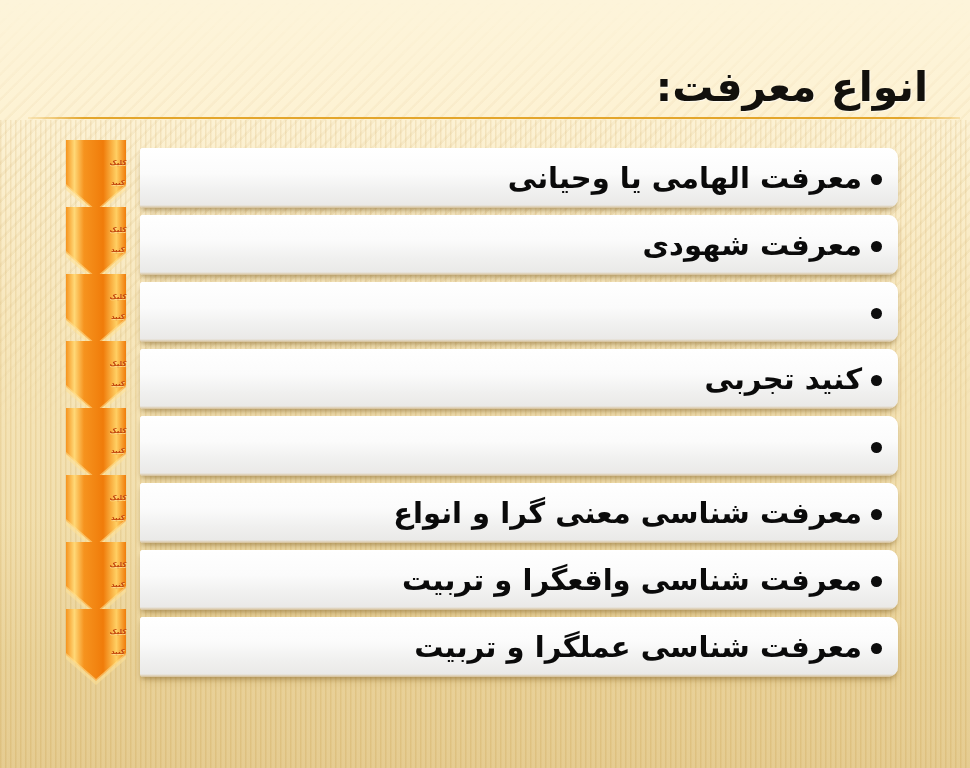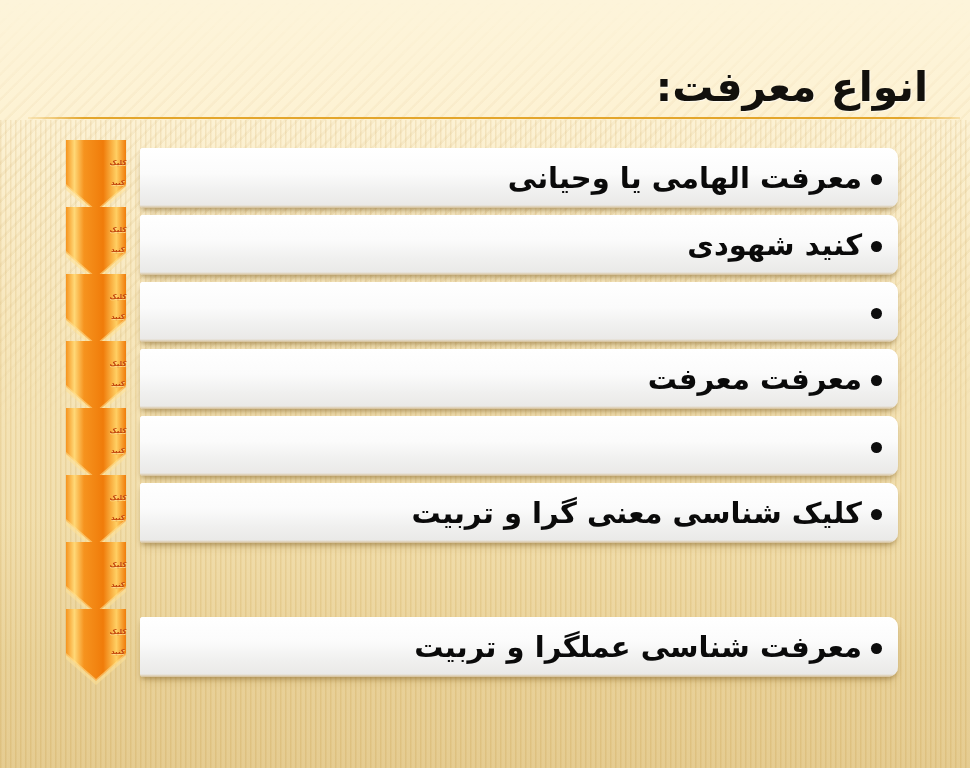--- a/index.html
+++ b/index.html
@@ -258,21 +258,21 @@
           </linearGradient>
         </defs>
         <path class="mp" d="M0,0 L60,0 L60,46 L30,72 L0,46 Z" fill="url(#mkg1)"></path>
         <path d="M0,44 L30,70 L60,44 L60,50 L30,76 L0,50 Z" fill="rgba(255,225,150,0.55)"></path>
       </svg>
       <div class="marker-label top" style="color: rgb(194, 68, 11);">کلیک</div>
       <div class="marker-label bot" style="color: rgb(194, 68, 11);">کنید</div>
     </div>
     <div class="card">
       <div class="bullet" style="background: rgb(13, 13, 13);"></div>
-      <div class="card-text">کنید شهودی</div>
+      <div class="card-text">معرفت شهودی</div>
     </div>
   </div>
 
   <div class="row">
     <div class="marker">
       <svg viewBox="0 0 60 76" xmlns="http://www.w3.org/2000/svg" aria-hidden="true">
         <defs>
           <linearGradient class="mg" x1="0" y1="0" x2="1" y2="0" id="mkg2">
             <stop offset="0%" stop-color="#f6931e"></stop>
             <stop offset="14%" stop-color="#ffd877"></stop>
@@ -307,21 +307,21 @@
           </linearGradient>
         </defs>
         <path class="mp" d="M0,0 L60,0 L60,46 L30,72 L0,46 Z" fill="url(#mkg3)"></path>
         <path d="M0,44 L30,70 L60,44 L60,50 L30,76 L0,50 Z" fill="rgba(255,225,150,0.55)"></path>
       </svg>
       <div class="marker-label top" style="color: rgb(194, 68, 11);">کلیک</div>
       <div class="marker-label bot" style="color: rgb(194, 68, 11);">کنید</div>
     </div>
     <div class="card">
       <div class="bullet" style="background: rgb(13, 13, 13);"></div>
-      <div class="card-text">معرفت معرفت</div>
+      <div class="card-text">کنید تجربی</div>
     </div>
   </div>
 
   <div class="row">
     <div class="marker">
       <svg viewBox="0 0 60 76" xmlns="http://www.w3.org/2000/svg" aria-hidden="true">
         <defs>
           <linearGradient class="mg" x1="0" y1="0" x2="1" y2="0" id="mkg4">
             <stop offset="0%" stop-color="#f6931e"></stop>
             <stop offset="14%" stop-color="#ffd877"></stop>
@@ -356,21 +356,21 @@
           </linearGradient>
         </defs>
         <path class="mp" d="M0,0 L60,0 L60,46 L30,72 L0,46 Z" fill="url(#mkg5)"></path>
         <path d="M0,44 L30,70 L60,44 L60,50 L30,76 L0,50 Z" fill="rgba(255,225,150,0.55)"></path>
       </svg>
       <div class="marker-label top" style="color: rgb(194, 68, 11);">کلیک</div>
       <div class="marker-label bot" style="color: rgb(194, 68, 11);">کنید</div>
     </div>
     <div class="card">
       <div class="bullet" style="background: rgb(13, 13, 13);"></div>
-      <div class="card-text">کلیک شناسی معنی گرا و تربیت</div>
+      <div class="card-text">معرفت شناسی معنی گرا و انواع</div>
     </div>
   </div>
 
   <div class="row">
     <div class="marker">
       <svg viewBox="0 0 60 76" xmlns="http://www.w3.org/2000/svg" aria-hidden="true">
         <defs>
           <linearGradient class="mg" x1="0" y1="0" x2="1" y2="0" id="mkg6">
             <stop offset="0%" stop-color="#f6931e"></stop>
             <stop offset="14%" stop-color="#ffd877"></stop>
@@ -379,20 +379,24 @@
             <stop offset="84%" stop-color="#ffcf63"></stop>
             <stop offset="100%" stop-color="#f07c0a"></stop>
           </linearGradient>
         </defs>
         <path class="mp" d="M0,0 L60,0 L60,46 L30,72 L0,46 Z" fill="url(#mkg6)"></path>
         <path d="M0,44 L30,70 L60,44 L60,50 L30,76 L0,50 Z" fill="rgba(255,225,150,0.55)"></path>
       </svg>
       <div class="marker-label top" style="color: rgb(194, 68, 11);">کلیک</div>
       <div class="marker-label bot" style="color: rgb(194, 68, 11);">کنید</div>
     </div>
+    <div class="card">
+      <div class="bullet" style="background: rgb(13, 13, 13);"></div>
+      <div class="card-text">معرفت شناسی واقعگرا و تربیت</div>
+    </div>
   </div>
 
   <div class="row">
     <div class="marker">
       <svg viewBox="0 0 60 76" xmlns="http://www.w3.org/2000/svg" aria-hidden="true">
         <defs>
           <linearGradient class="mg" x1="0" y1="0" x2="1" y2="0" id="mkg7">
             <stop offset="0%" stop-color="#f6931e"></stop>
             <stop offset="14%" stop-color="#ffd877"></stop>
             <stop offset="30%" stop-color="#f6931e"></stop>

